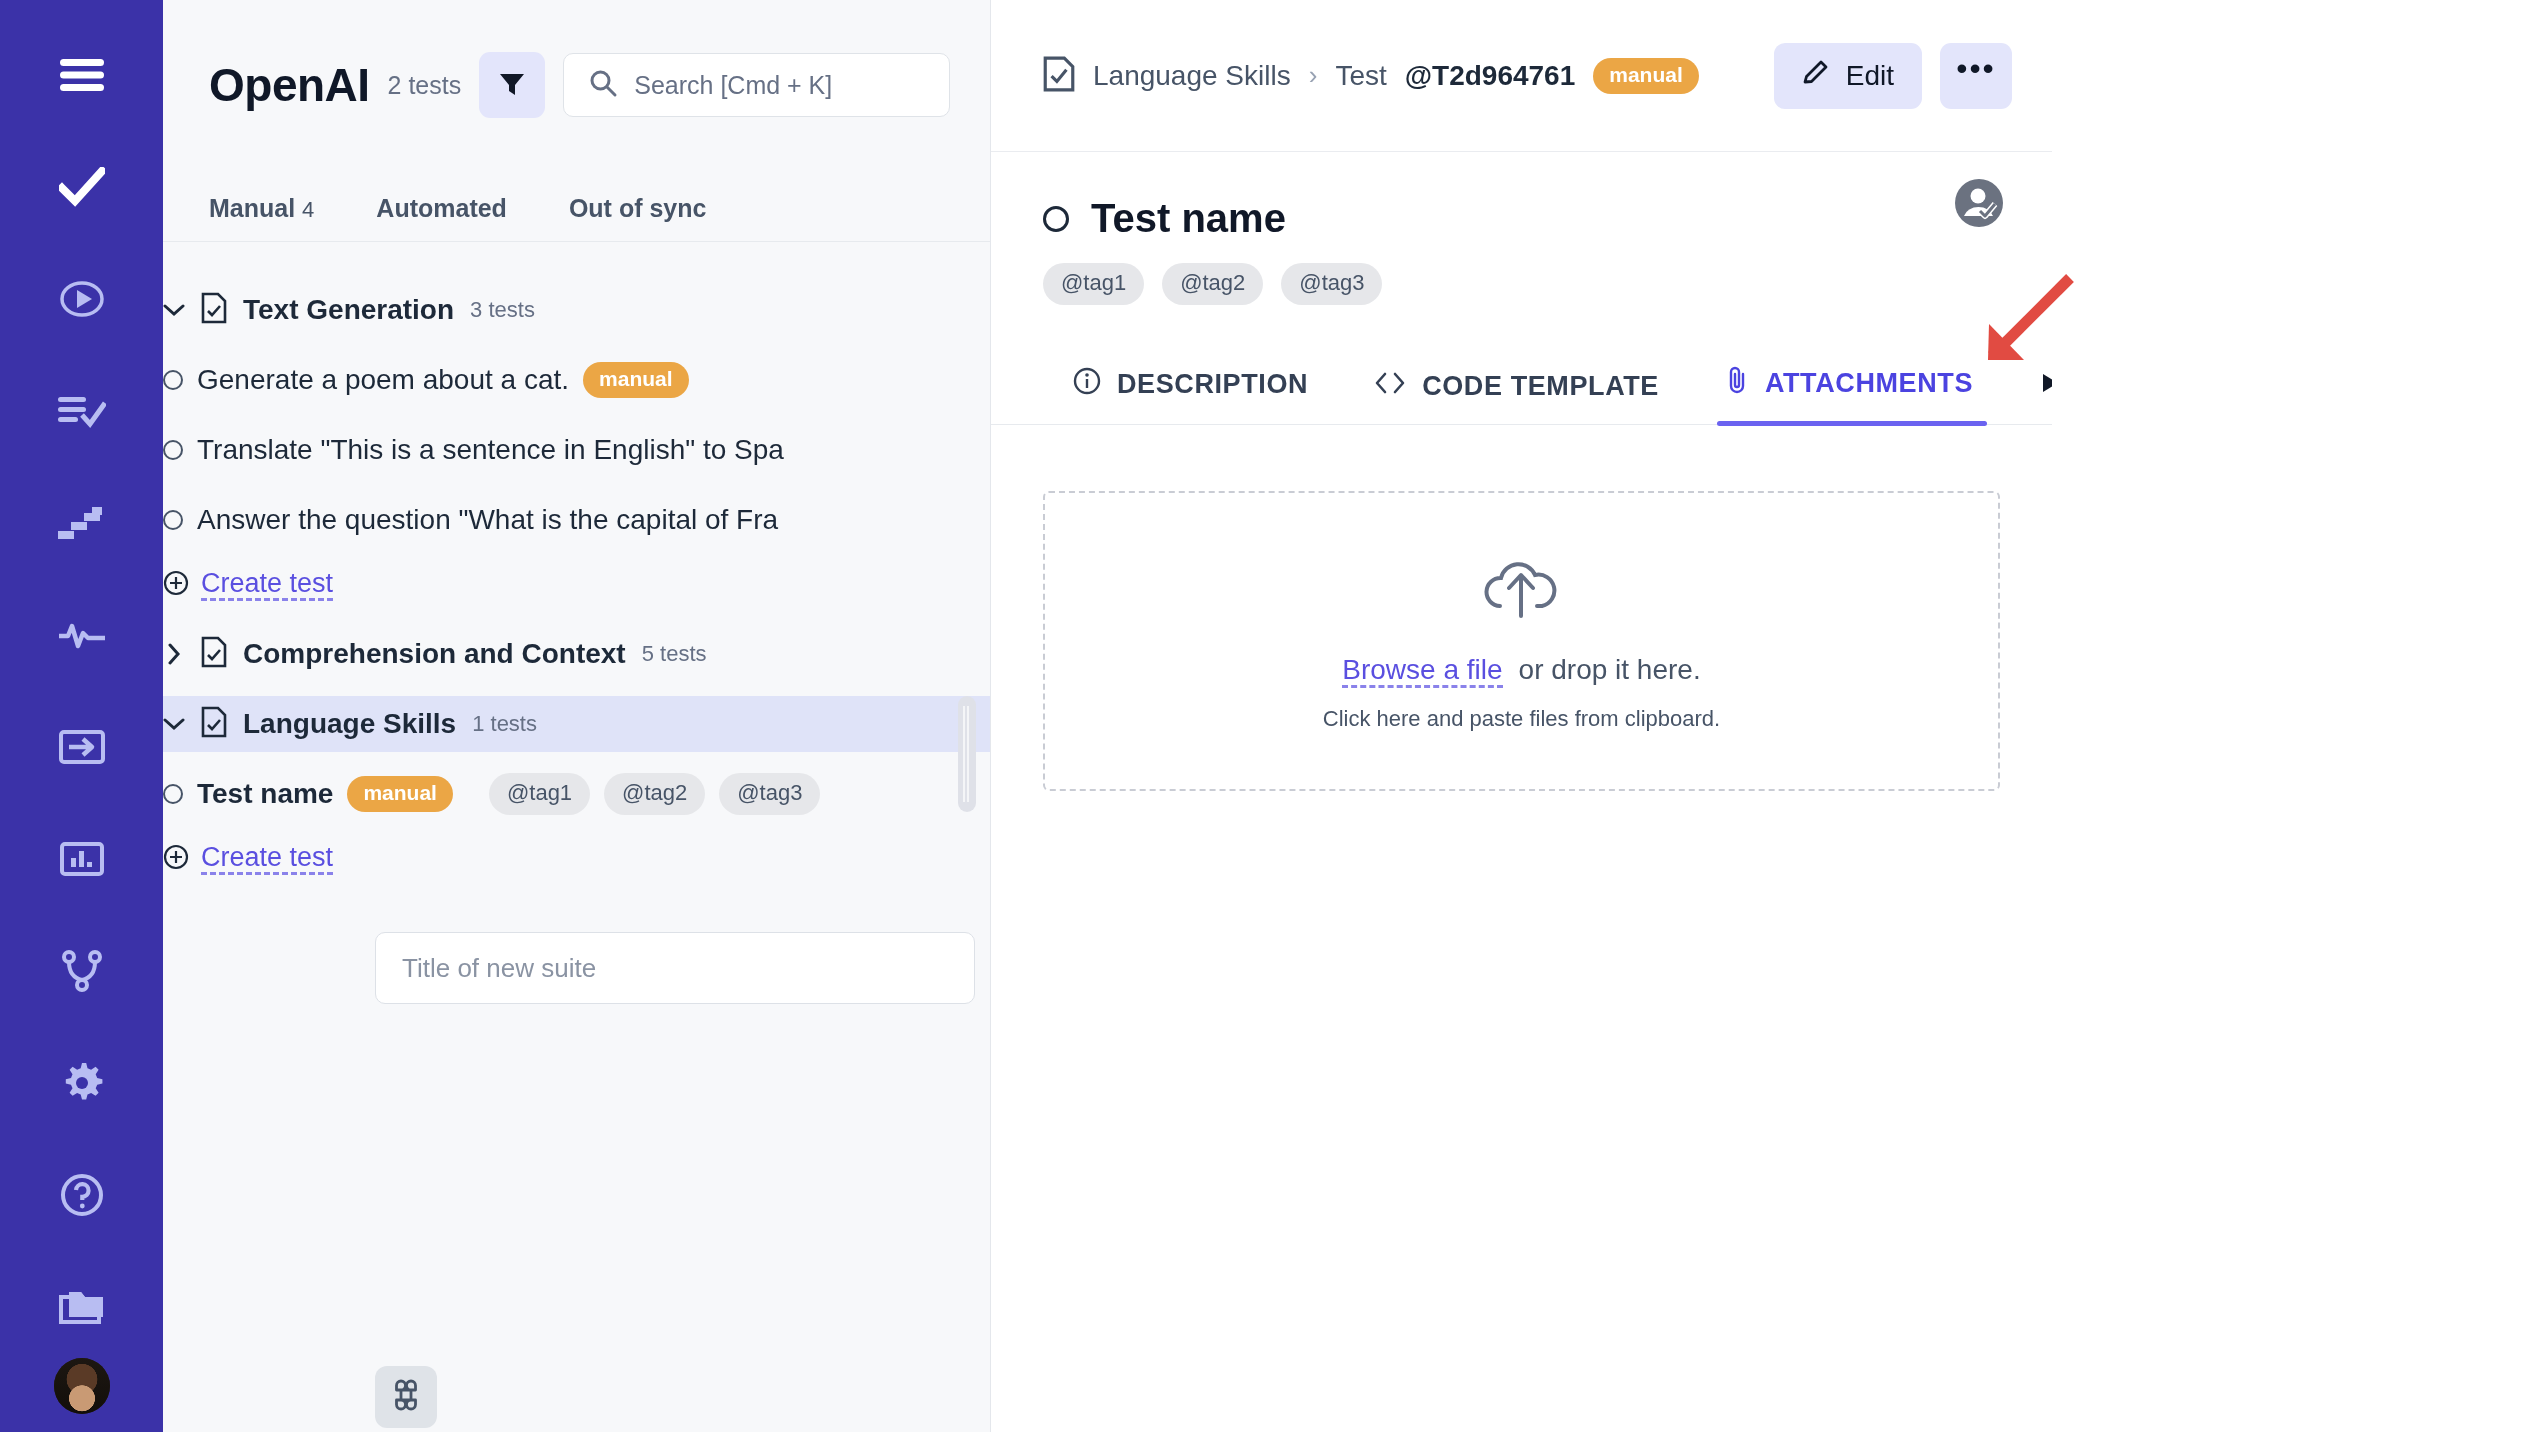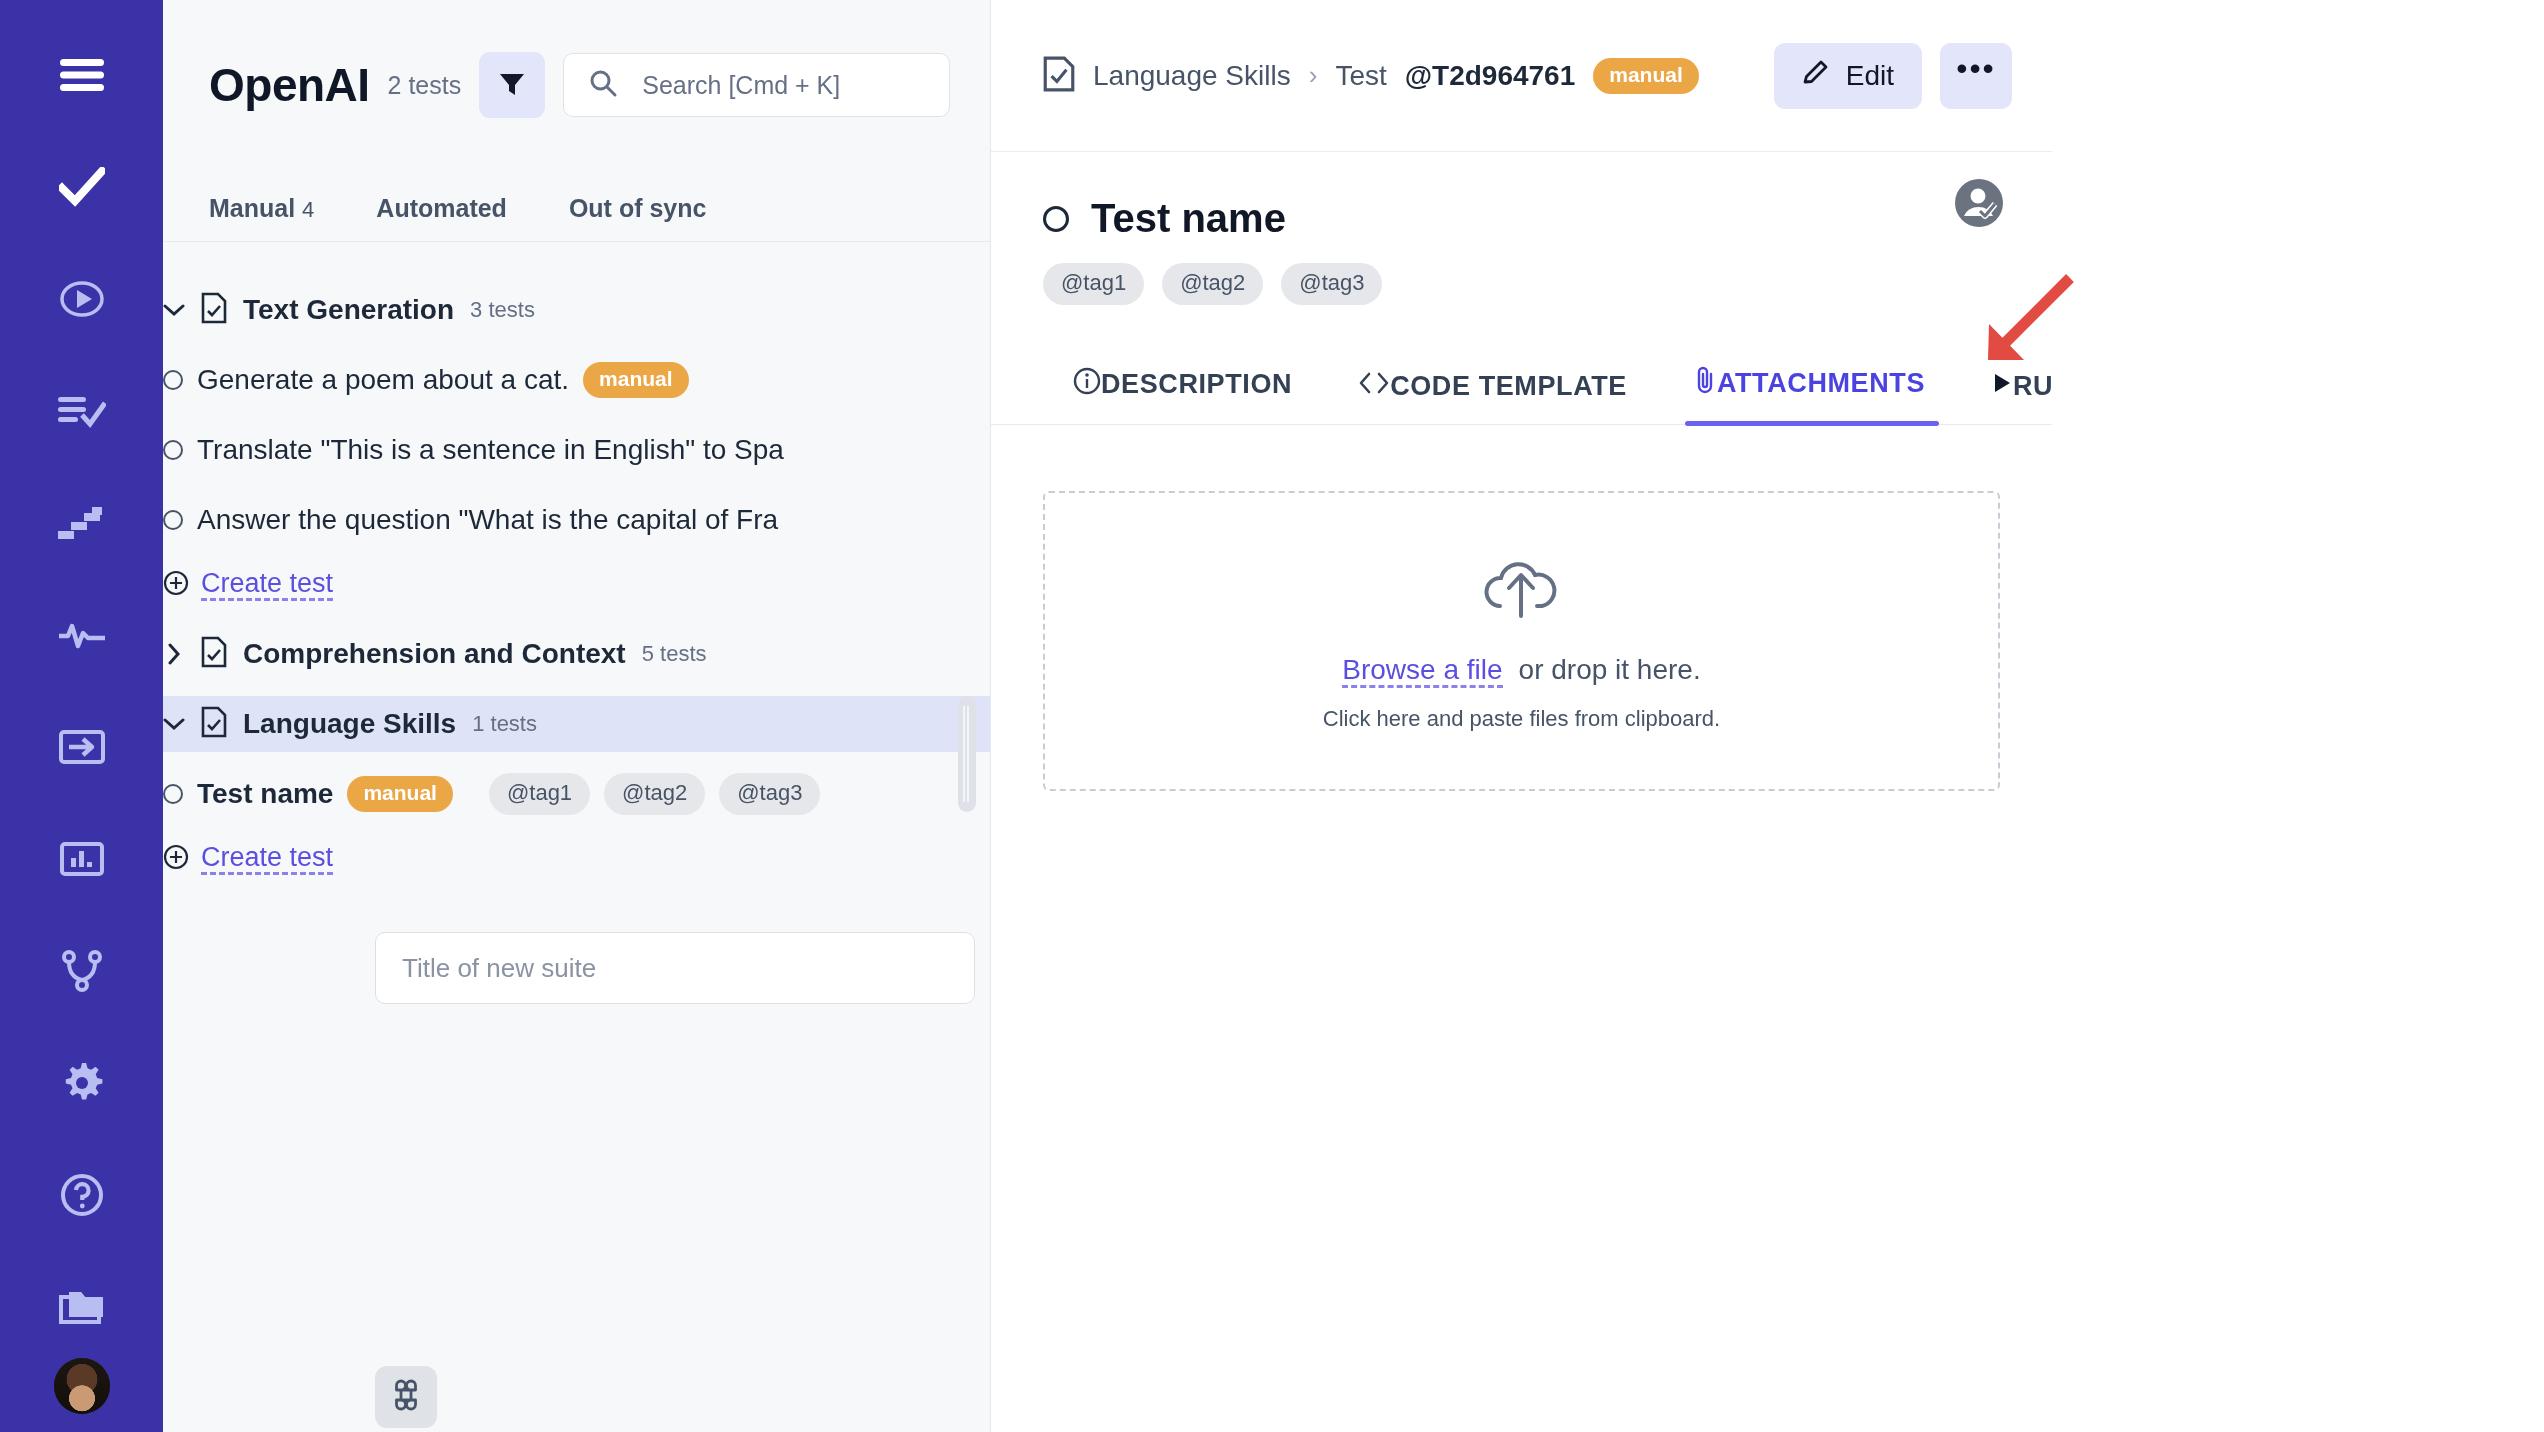--- a/index.html
+++ b/index.html
@@ -60,21 +60,21 @@
   .tests-count { font-size: 25px; color: #667085; white-space: nowrap; }
   .filter-btn {
     width: 66px; height: 66px; border-radius: 11px;
     background: #e3e5fb; border: none; cursor: pointer;
     display: flex; align-items: center; justify-content: center;
     flex: 0 0 66px;
   }
   .searchbox {
     flex: 1; height: 64px; border: 1px solid #dfe3e8; border-radius: 10px;
     background: #ffffff; display: flex; align-items: center;
-    padding: 0 0 0 24px; gap: 24px; min-width: 0;
+    padding: 0 0 0 24px; gap: 16px; min-width: 0;
   }
   .search-ph { font-size: 25px; color: #667085; white-space: nowrap; }
 
   .mp-tabs {
     display: flex; align-items: flex-end; gap: 0;
     padding-left: 46px; height: 72px;
     border-bottom: 1px solid #e7eaee;
   }
   .mp-tab {
     font-size: 25px; font-weight: bold; color: #475467;
@@ -187,21 +187,21 @@
   }
 
   .tagrow { display: flex; gap: 18px; padding: 22px 0 0 52px; }
 
   .tabbar {
     display: flex; align-items: flex-end; gap: 0;
     padding: 44px 0 0 52px; border-bottom: 1px solid #e7eaee;
     position: relative; height: 120px;
   }
   .tab {
-    display: flex; align-items: center; 
+    display: flex; align-items: center; gap: 16px;
     font-size: 27px; font-weight: bold; color: #344054;
     letter-spacing: 0.6px; padding: 0 36px 22px 30px; cursor: pointer;
     position: relative; white-space: nowrap;
   }
   .tab.active { color: #4b43e0; }
   .tab.active::after {
     content: ""; position: absolute; left: 22px; right: 22px; bottom: -2px;
     height: 5px; background: #6b63f0; border-radius: 3px;
   }
 

